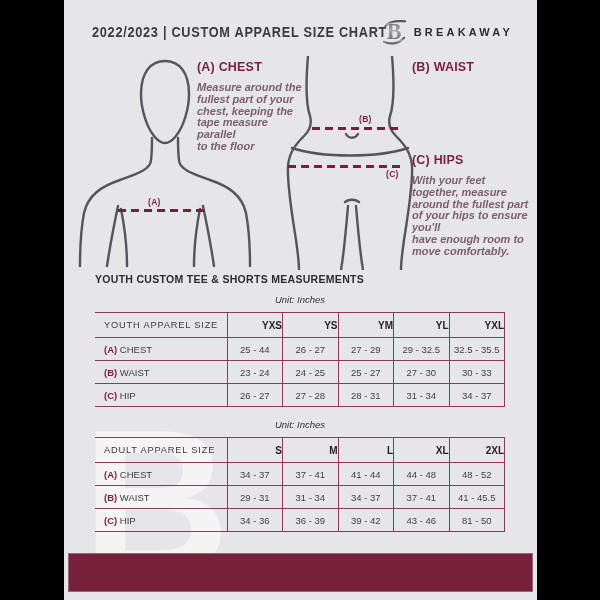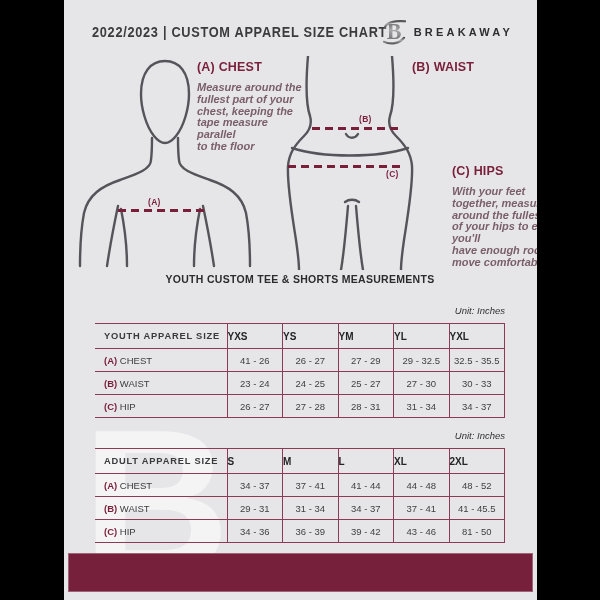--- a/index.html
+++ b/index.html
@@ -28,35 +28,35 @@
   #label-a { left:84px;  top:197px; }
   #label-b { left:295px; top:114px; }
   #label-c { left:322px; top:169px; }
 
   
   .instr { position:absolute; }
   .instr h3 { font-size:12.5px; font-weight:700; color:#7a1f3a; letter-spacing:0.2px; margin-bottom:8px; }
   .instr p { font-size:11px; font-style:italic; color:#7a5f6b; line-height:11.8px; white-space:pre-line; font-weight:600; }
   #instr-chest { left:133px; top:60px; width:112px; }
   #instr-waist { left:348px; top:60px; width:120px; }
-  #instr-hips  { left:348px; top:164px; width:122px;margin-left:40px; }
+  #instr-hips  { left:348px; top:153px; width:122px; }
 
   
   .table-section { position:absolute; left:31px; width:410px; z-index:2; }
   #youth-section { top:273px; }
   #adult-section { top:410px; }
-  .section-title { text-align:center; font-size:10.5px; font-weight:700; color:#2c2c2e; letter-spacing:0.3px; }
-  .unit { text-align:right; font-size:9.5px; font-style:italic; color:#333336; margin-top:20px; margin-bottom:7px; }
+  .section-title { font-size:10.5px; font-weight:700; color:#2c2c2e; letter-spacing:0.3px; }
+  .unit { text-align:center; font-size:9.5px; font-style:italic; color:#333336; margin-top:9px; margin-bottom:7px; }
   table.size-table { width:100%; border-collapse:collapse; table-layout:fixed; background:transparent; }
   .size-table th, .size-table td { border:1px solid #8d3a55; }
   .size-table tr > *:first-child { width:132px; border-left:none; text-align:left; padding-left:9px; }
-  .size-table thead th { height:25px;font-weight:bold; }
+  .size-table thead th { height:25px; }
   .size-table tbody td { height:23px; }
   .apparel-head { font-size:9.3px; font-weight:400; letter-spacing:0.8px; color:#3a3a3c; }
-  .size-head { font-size:10px; font-weight:700; color:#242426; text-align:left; }
+  .size-head { font-size:10px; font-weight:700; color:#242426; text-align:right; }
   .row-label { font-size:9.5px; color:#3c3c3e; }
   .row-label .prefix { color:#7a1f3a; font-weight:700; }
   .cell-val { font-size:9.5px; color:#3f3f42; text-align:center; }
 
   
   .watermark { position:absolute; left:18px; top:398px; font-size:205px; line-height:1;
     font-weight:700; color:rgba(255,255,255,0.55); z-index:1; pointer-events:none; }
   .footer-bar { position:absolute; left:4px; top:553px; width:465px; height:39px;
     background:#76203c; border:1px solid rgba(255,255,255,0.3); z-index:3; }
 </style>
@@ -144,21 +144,21 @@
               <th class="size-head">YXS</th>
               <th class="size-head">YS</th>
               <th class="size-head">YM</th>
               <th class="size-head">YL</th>
               <th class="size-head">YXL</th>
             </tr>
           </thead>
           <tbody>
             <tr>
               <td class="row-label"><span class="prefix">(A)</span><span> CHEST</span></td>
-              <td class="cell-val">41 - 26</td>
+              <td class="cell-val">25 - 44</td>
               <td class="cell-val">26 - 27</td>
               <td class="cell-val">27 - 29</td>
               <td class="cell-val">29 - 32.5</td>
               <td class="cell-val">32.5 - 35.5</td>
             </tr>
             <tr>
               <td class="row-label"><span class="prefix">(B)</span><span> WAIST</span></td>
               <td class="cell-val">23 - 24</td>
               <td class="cell-val">24 - 25</td>
               <td class="cell-val">25 - 27</td>

